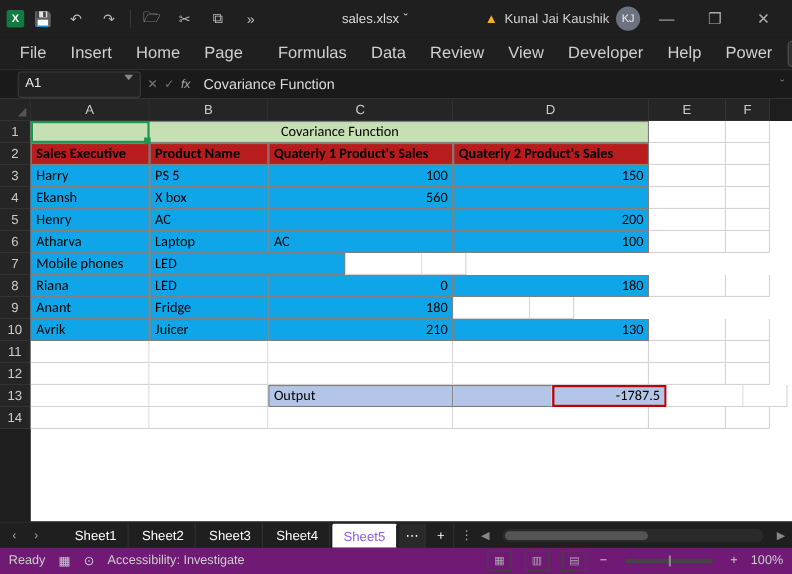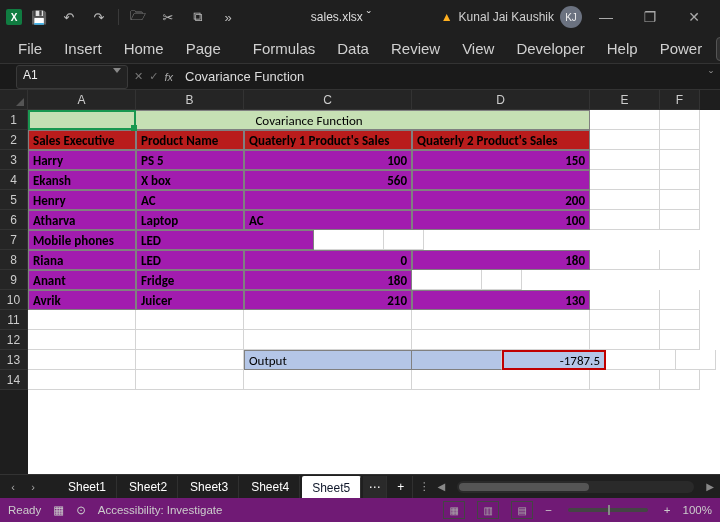--- a/index.html
+++ b/index.html
@@ -47,33 +47,33 @@
     .rh { height: 20px; background: #252525; border-bottom: 1px solid #333; border-right: 1px solid #333; display: flex; align-items: center; justify-content: center; color: #ccc; font-size: 12px; }
 
     .cells-wrap { position: absolute; left: 28px; top: 20px; right: 0; bottom: 0; background: #fff; }
     .sheet-row { display: flex; height: 20px; }
     .cl { height: 20px; border-right: 1px solid #d4d4d4; border-bottom: 1px solid #d4d4d4; font-size: 13px; font-family: Calibri, Arial, sans-serif; display: flex; align-items: center; padding: 0 4px; color: #000; background: #fff; overflow: hidden; white-space: nowrap; }
     .cl.num { justify-content: flex-end; }
     .wA { width: 108px; } .wB { width: 108px; } .wC { width: 168px; } .wD { width: 178px; } .wE { width: 70px; } .wF { width: 40px; }
 
     .merged-title { width: 562px !important; background: #c6e0b4; justify-content: center; font-size: 13px; color: #000; border: 1px solid #808080; }
     .hdr-cell { font-weight: 700; border: 1px solid #808080; background: #b91c1c; }
-    .pk { background: #a21caf; border: 1px solid #808080; font-weight: bold; }
+    .pk { background: #0ea5e9; border: 1px solid #808080; }
     .out-lbl { background: #b4c6e7; border: 1px solid #808080; }
     .out-val { background: #b4c6e7; border: 2px solid #c00000; justify-content: flex-end; }
     .out-mid { background: #b4c6e7; border-top: 1px solid #808080; border-bottom: 1px solid #808080; }
 
     .active-cursor { position: absolute; left: 0; top: 0; width: 108px; height: 20px; border: 2px solid #1a9750; pointer-events: none; }
     .active-cursor::after { content: ""; position: absolute; right: -3px; bottom: -3px; width: 6px; height: 6px; background: #1a9750; }
 
     
     .sheetbar { height: 24px; background: #1f1f1f; display: flex; align-items: center; padding: 0 4px; gap: 2px; border-top: 1px solid #333; }
     .nav-arrow { width: 18px; height: 18px; display: flex; align-items: center; justify-content: center; color: #aaa; font-size: 11px; }
     .stb { height: 22px; padding: 0 10px; display: flex; align-items: center; font-size: 12px; color: #ffffff; border-right: 1px solid #303030; cursor: pointer; }
-    .stb.active { background: #fff; color: #0f172a; border-top: 2px solid transparent; border-radius: 2px 2px 0 0; text-align: right; }
+    .stb.active { background: #fff; color: #8b5cf6; border-top: 2px solid transparent; border-radius: 2px 2px 0 0; text-align: right; }
     .stb.dots { width: 24px; padding: 0; justify-content: center; background: #2a2a2a; }
     .stb.add { width: 24px; padding: 0; justify-content: center; }
     .hscroll-rail { flex: 1; height: 12px; background: #2a2a2a; border-radius: 6px; margin: 0 8px; position: relative; }
     .hscroll-thumb { position: absolute; left: 2px; top: 2px; height: 8px; width: 55%; background: #555; border-radius: 4px; }
     .hscroll-arrow { width: 12px; color: #888; font-size: 10px; text-align: center; }
 
     
     .statusbar { height: 24px; background: #701a75; display: flex; align-items: center; padding: 0 8px; gap: 12px; font-size: 11.5px; color: #ccc; }
     .sb-left { display: flex; align-items: center; gap: 12px; }
     .sb-spc { flex: 1; }

